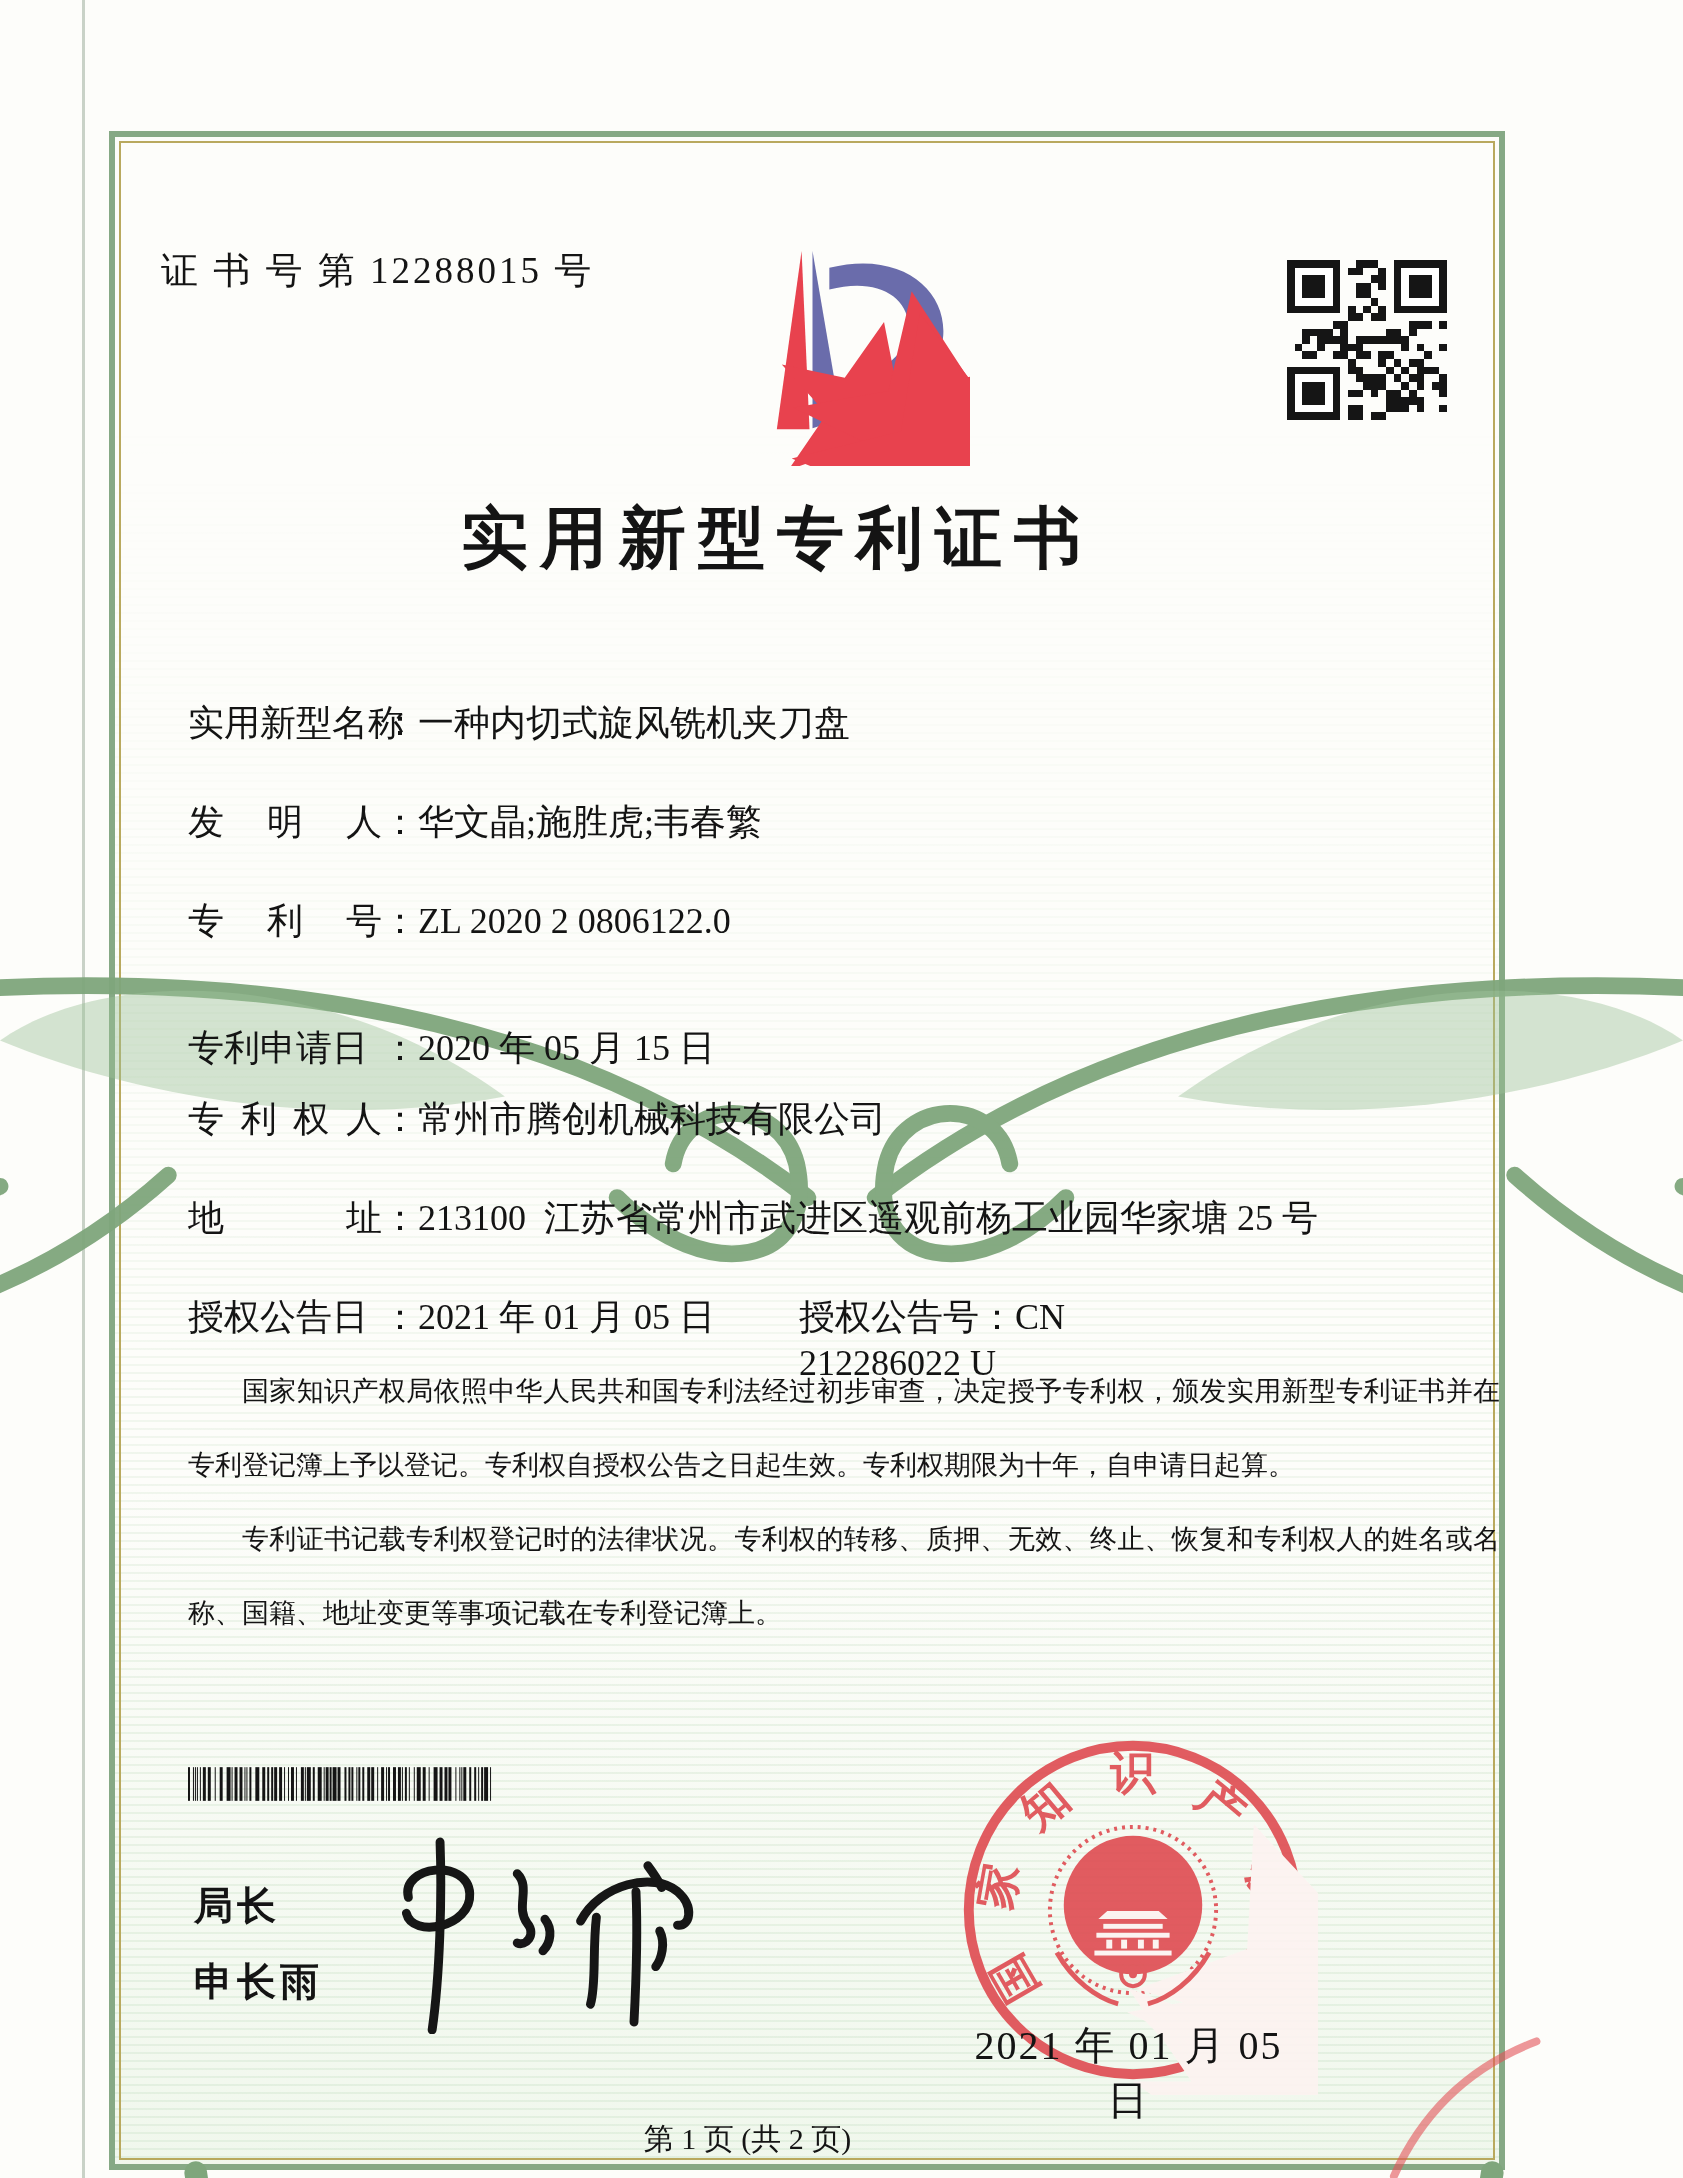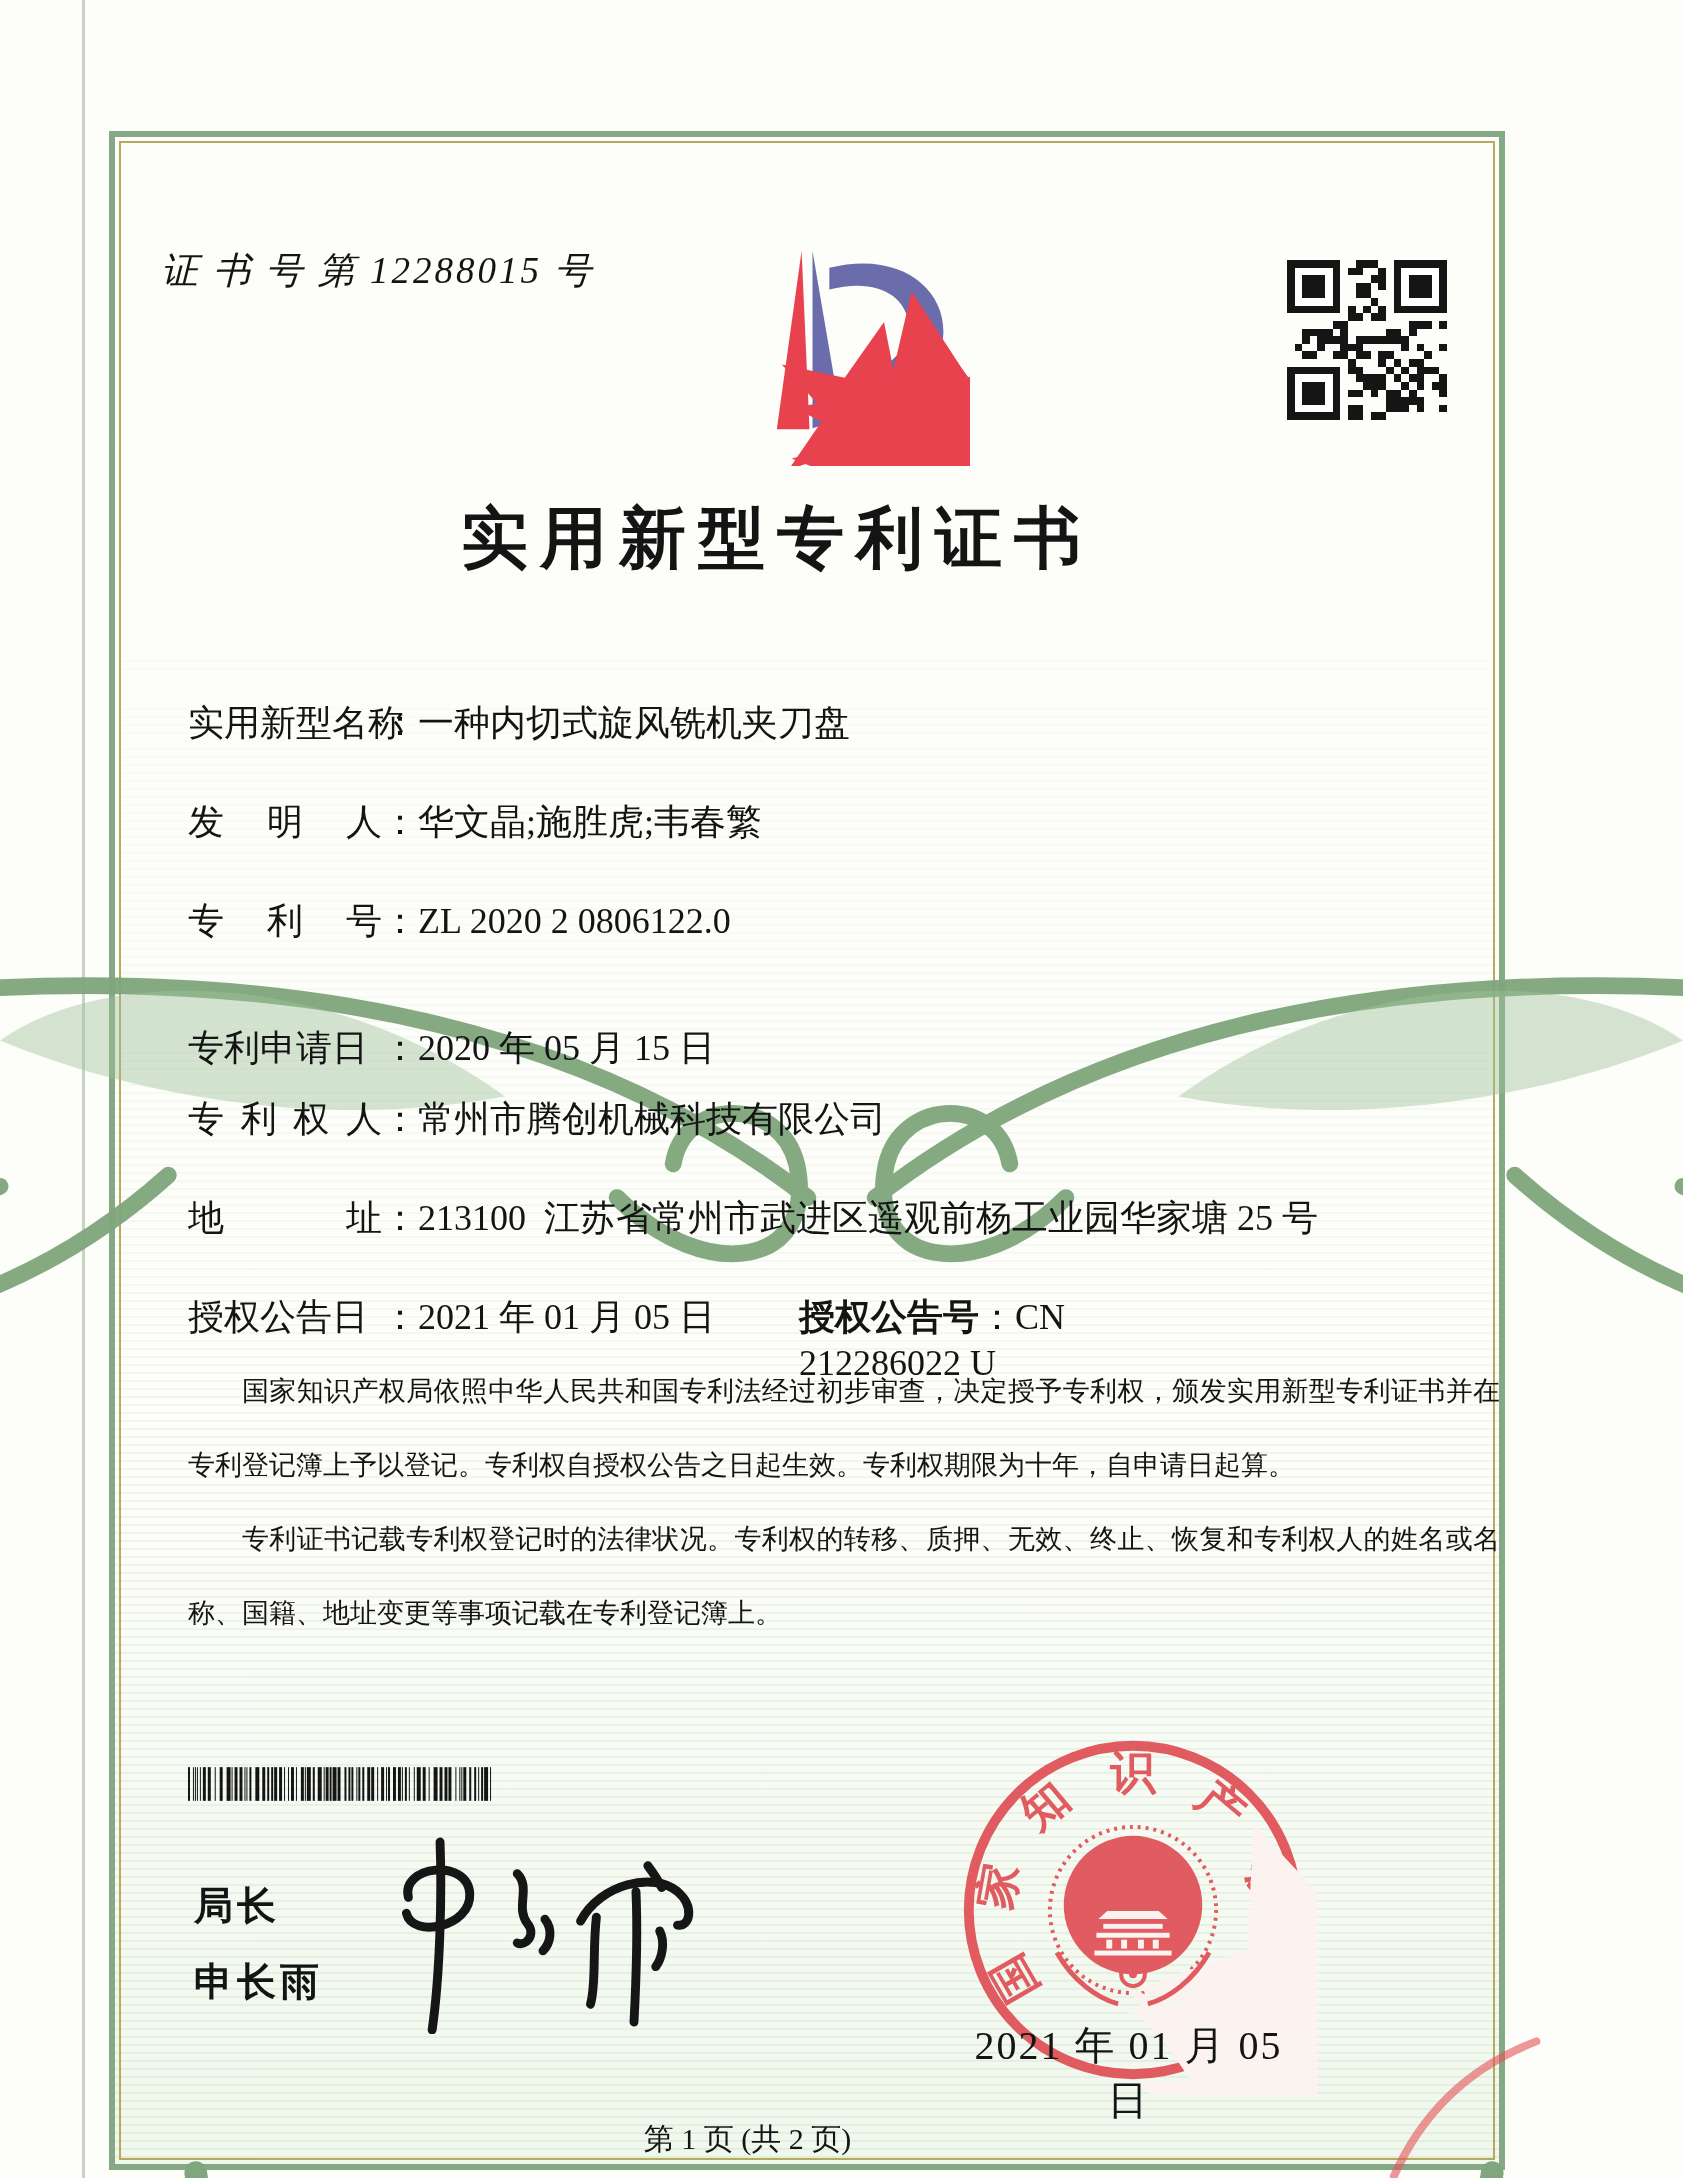--- a/index.html
+++ b/index.html
@@ -10,30 +10,30 @@
   .waves{position:absolute;left:113px;top:416px;width:1388px;height:1750px;
          background:repeating-linear-gradient(0deg, rgba(142,192,142,.18) 0 2px, rgba(255,255,255,0) 2px 8px);
          -webkit-mask-image:linear-gradient(180deg,transparent 0%,rgba(0,0,0,.35) 40%,rgba(0,0,0,.8) 72%,#000 100%);
          mask-image:linear-gradient(180deg,transparent 0%,rgba(0,0,0,.35) 40%,rgba(0,0,0,.8) 72%,#000 100%);}
   .tint{position:absolute;left:113px;top:1485px;width:1388px;height:681px;
         background:linear-gradient(180deg,transparent,rgba(210,234,205,.30));}
   
   .frame{position:absolute;left:109px;top:131px;width:1396px;height:2039px;
          border:6px solid #86a985;box-sizing:border-box;}
   .frame::after{content:"";position:absolute;inset:4px;border:2px solid #b9a95e;}
-  .cert-no{position:absolute;left:161px;top:246px;font-size:37px;letter-spacing:3px;font-style:italic;}
+  .cert-no{position:absolute;left:161px;top:246px;font-size:37px;letter-spacing:3px;}
   .title{position:absolute;left:84px;top:493px;width:1386px;text-align:center;
          font-size:67px;font-weight:900;letter-spacing:12px;}
   .row{position:absolute;left:188px;font-size:36px;white-space:nowrap;}
   .lbl{display:inline-block;width:194px;text-align:justify;text-align-last:justify;}
   .lbl.nsp{text-align-last:auto;}
   .colon{display:inline-block;}
   .val{white-space:pre-wrap;}
   .pair2{position:absolute;left:611px;top:0;}
-  .pair2 .lbl2{display:inline-block;font-weight:bold;}
+  .pair2 .lbl2{display:inline-block;}
   .paras{position:absolute;left:188px;top:1354px;width:1312px;}
   .paras p{margin:0;font-size:27px;line-height:74px;text-align:justify;text-indent:2em;}
   .signer{position:absolute;left:194px;top:1879px;font-family:"Liberation Sans","DejaVu Sans",sans-serif;
           font-size:39px;font-weight:600;}
   .signer div{margin-bottom:22px;letter-spacing:4px;}
   .seal-date{position:absolute;left:970px;top:2018px;width:317px;text-align:center;
              font-size:40px;letter-spacing:2px;z-index:6;}
   .footer{position:absolute;left:109px;top:2119px;width:1277px;text-align:center;font-size:30px;z-index:5;}
   svg{display:block;}
   .abs{position:absolute;}

